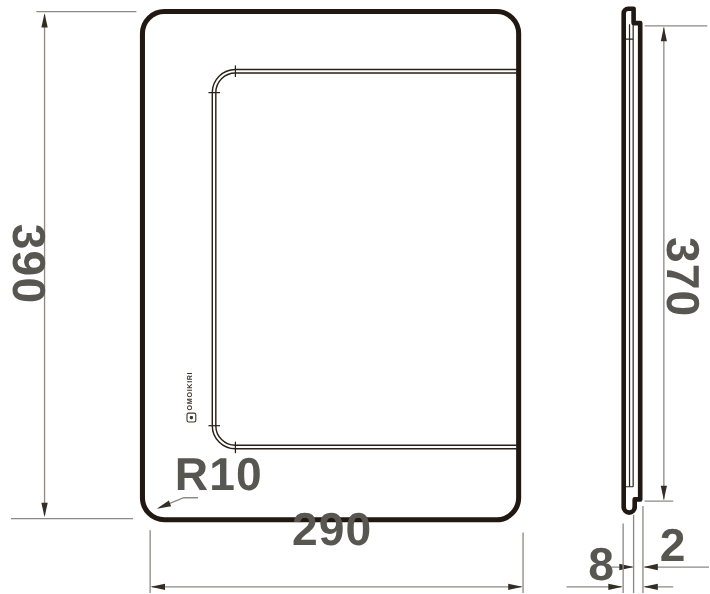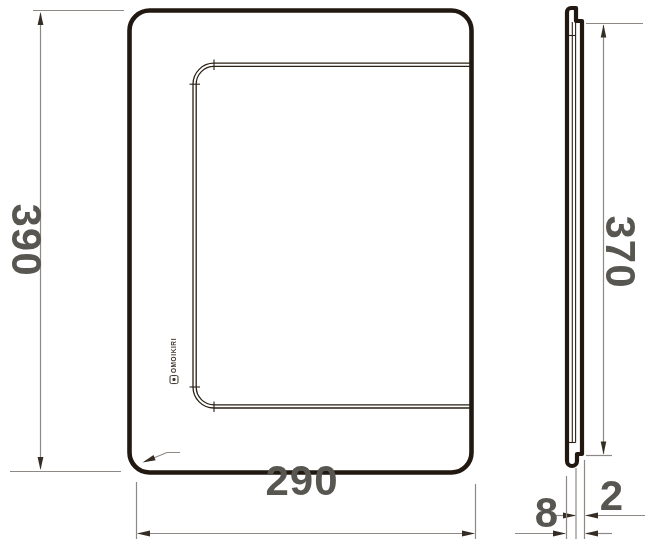--- a/index.html
+++ b/index.html
@@ -142,20 +142,21 @@
       </g>
       <polygon points="566,533.5 553,530.6 553,536.4" fill="#352c24"></polygon>
       <polygon points="585,533.5 598,530.6 598,536.4" fill="#352c24"></polygon>
     </g>
   </svg>
 
   <div class="dim-label rot" style="left:26px;top:240px;">390</div>
 
   <div class="dim-label" style="left:302px;top:481px;">290</div>
 
+  <div class="dim-label" style="left:199px;top:431px;">R10</div>
 
   <div class="dim-label rot" style="left:620px;top:252px;">370</div>
 
   <div class="dim-label" style="left:547px;top:513px;">8</div>
 
   <div class="dim-label" style="left:612px;top:496px;">2</div>
 
   <div class="brand-logo">
     <span class="mark"></span>
     <span class="brand-text">OMOIKIRI</span>

